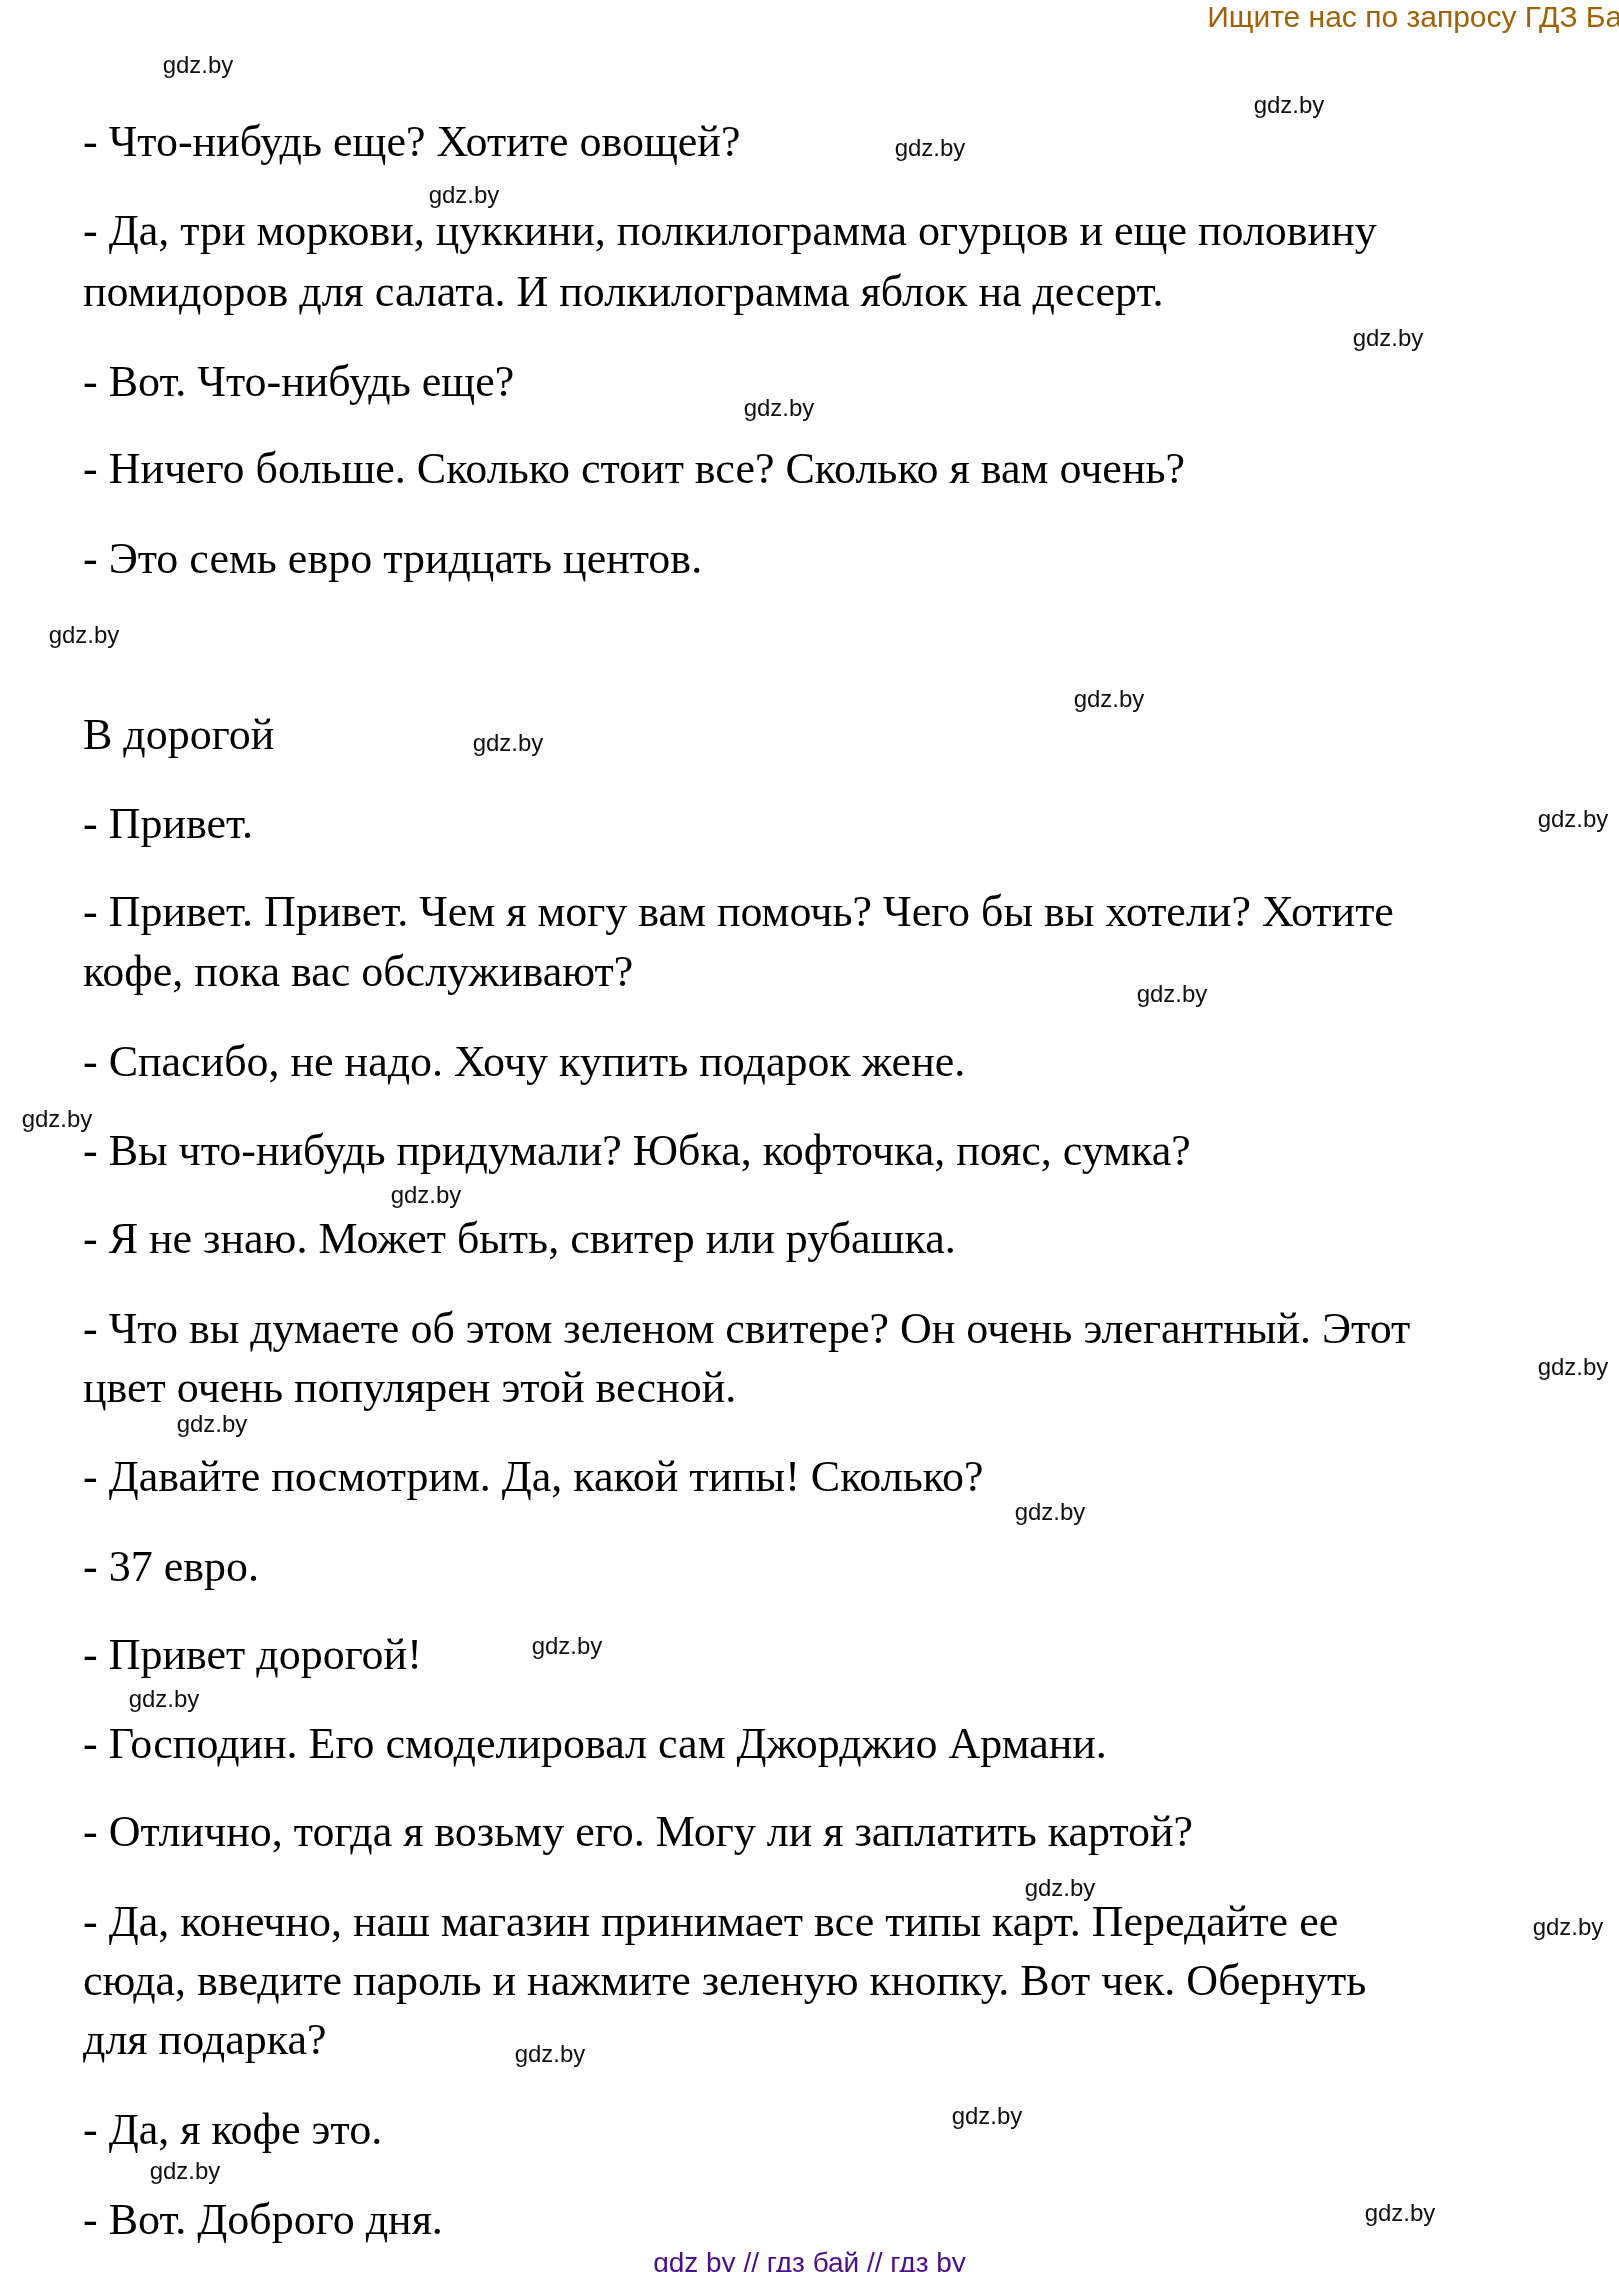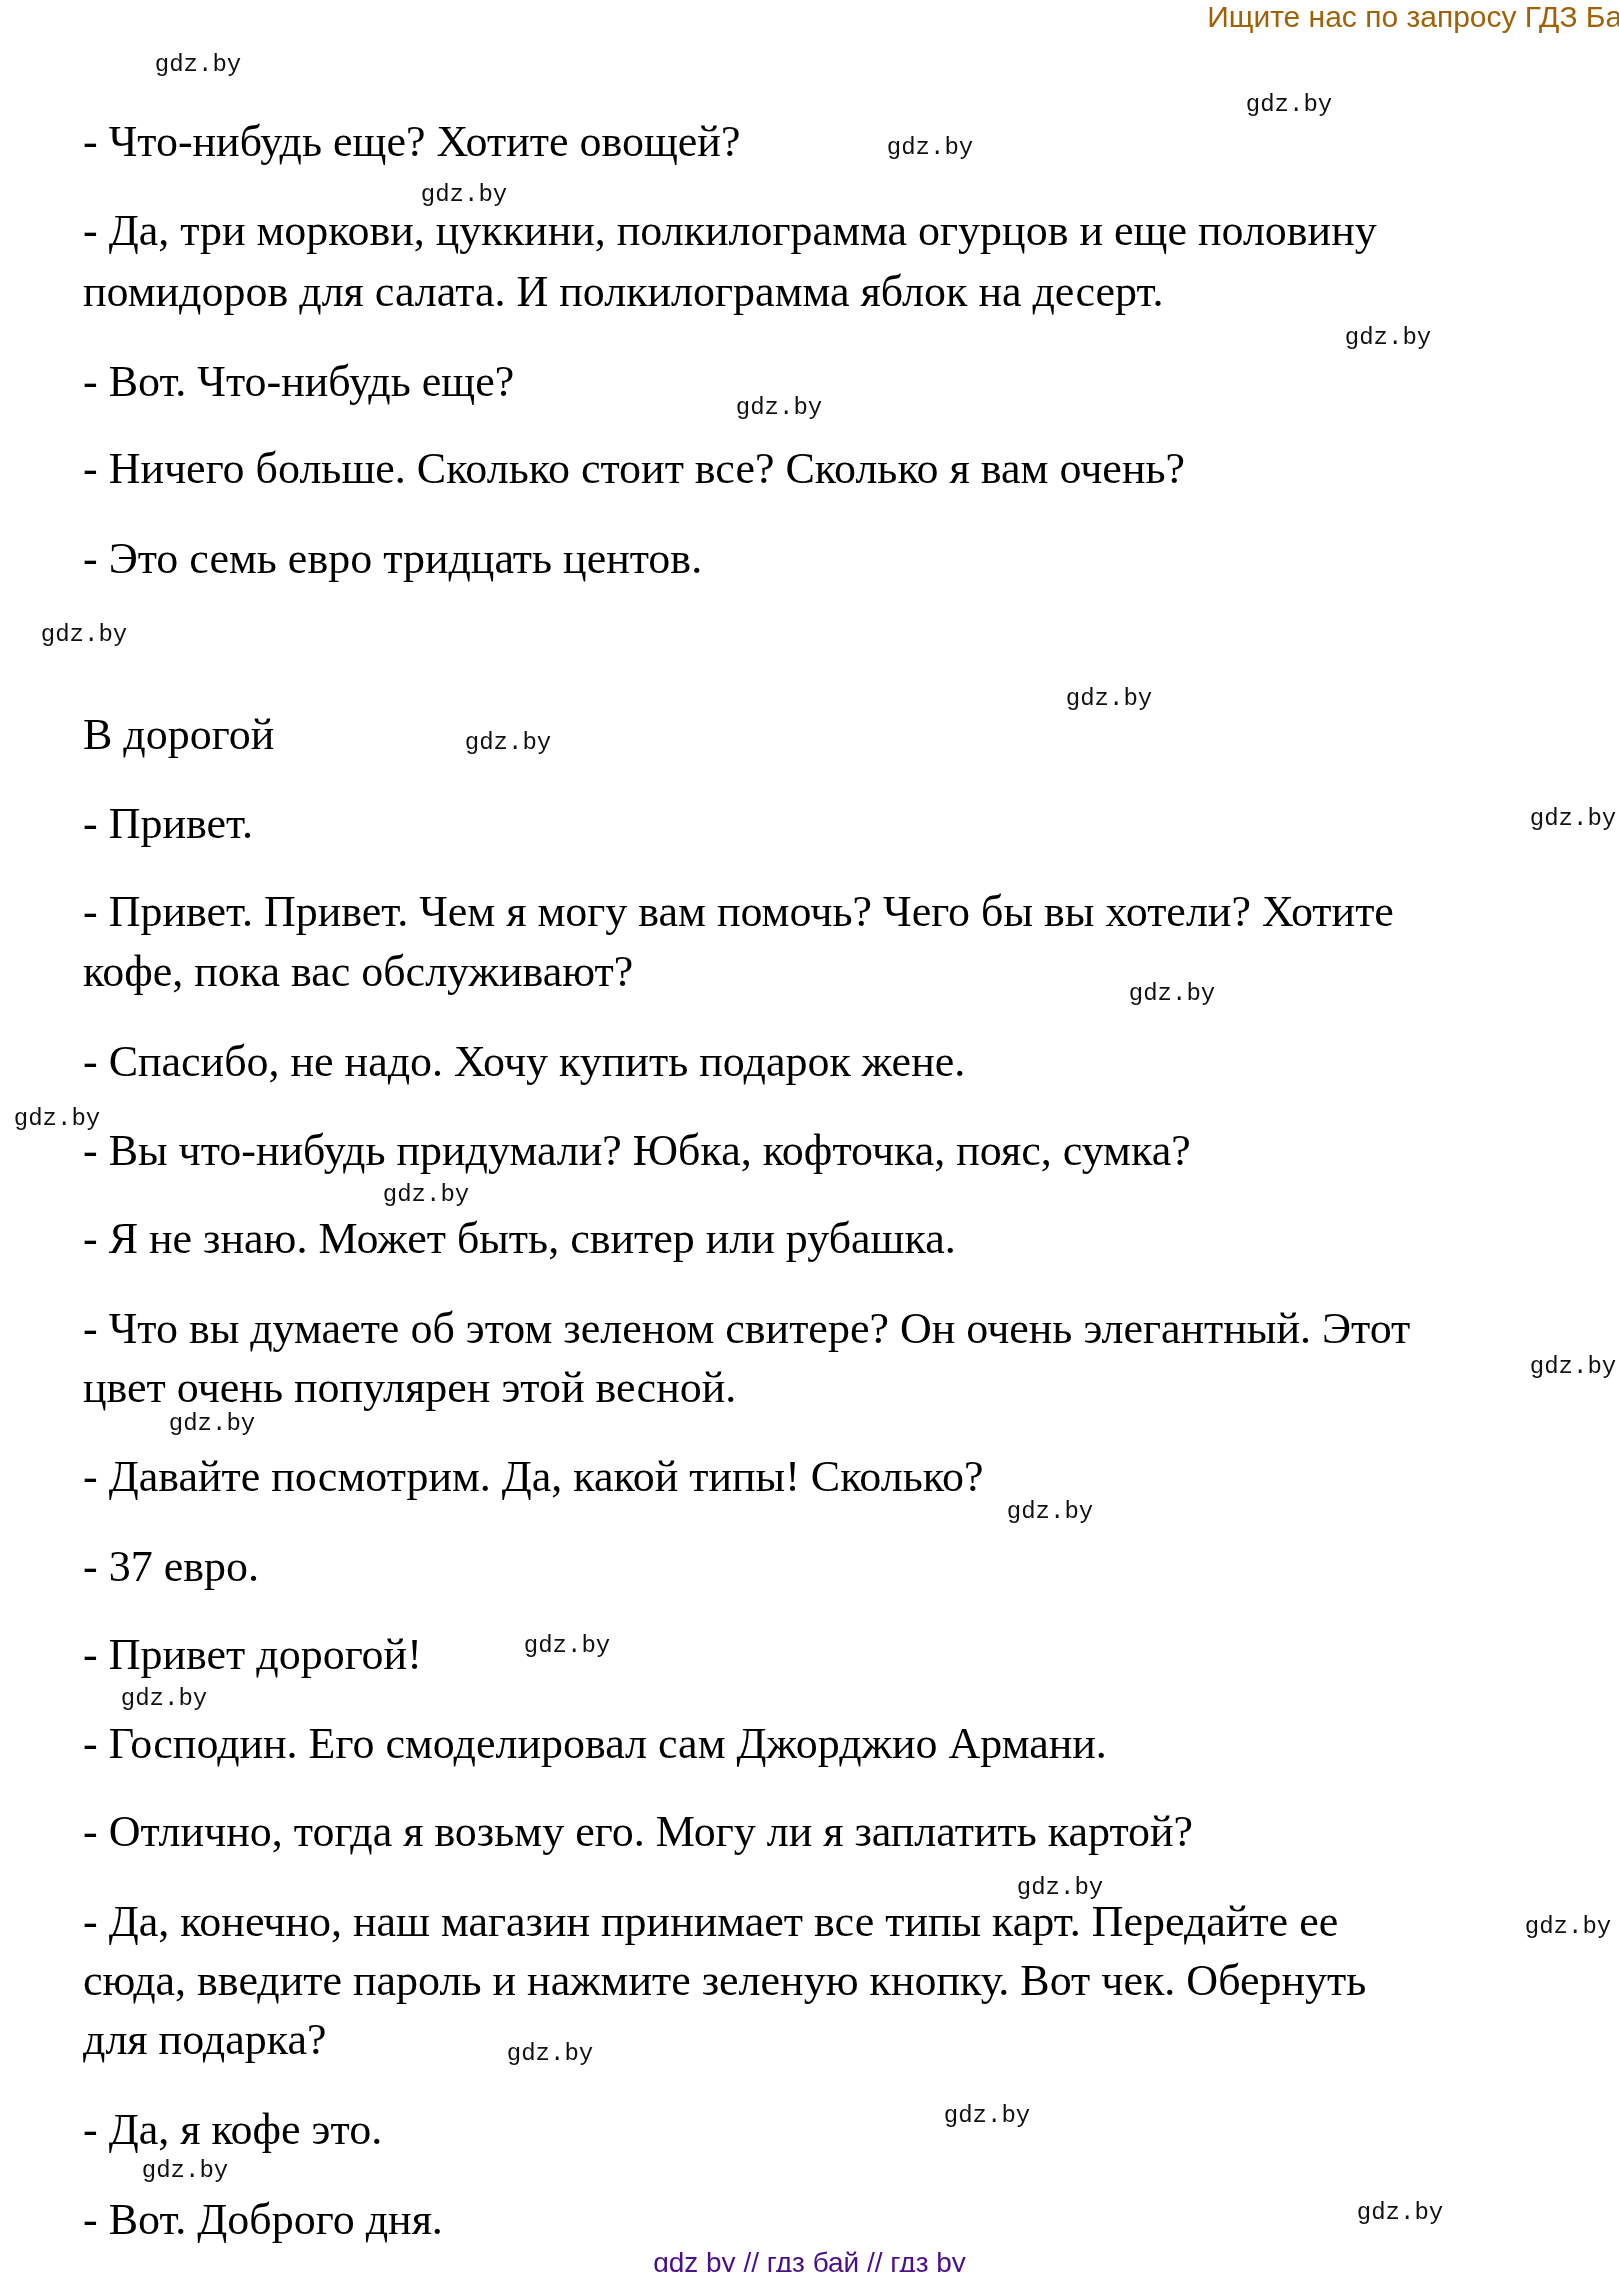--- a/index.html
+++ b/index.html
@@ -14,21 +14,21 @@
     position: absolute; left: 0; width: 1619px; top: 2263px; text-align: center;
     font-family: "Liberation Sans", sans-serif; font-size: 28px; line-height: 33px;
     color: #4b0f8a; transform: translateY(-16.6px);
   }
   .line {
     position: absolute; left: 83px;
     font-family: "Liberation Serif", serif; font-size: 44px; line-height: 60px;
     color: #000000; white-space: pre; transform: translateY(-30px);
   }
   .wm {
-    position: absolute; font-family: Liberation Mono, monospace; font-size: 24px;
+    position: absolute; font-family: Liberation Sans, sans-serif; font-size: 24px;
     line-height: 28px; color: #111111; transform: translate(-50%, -50%);
     white-space: nowrap;
   }
 </style>
 </head>
 <body>
 
 <div class="header">Ищите нас по запросу ГДЗ Бай</div>
 
 <div>

